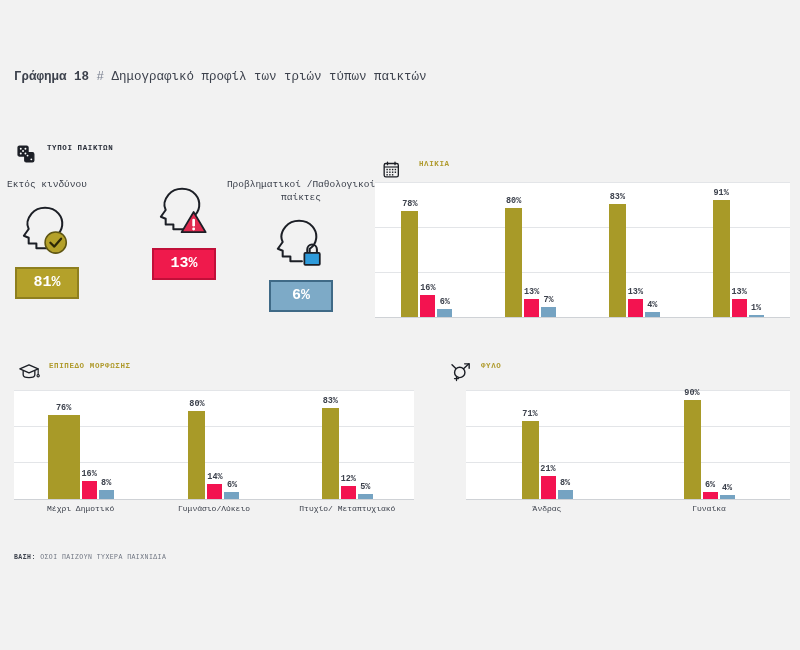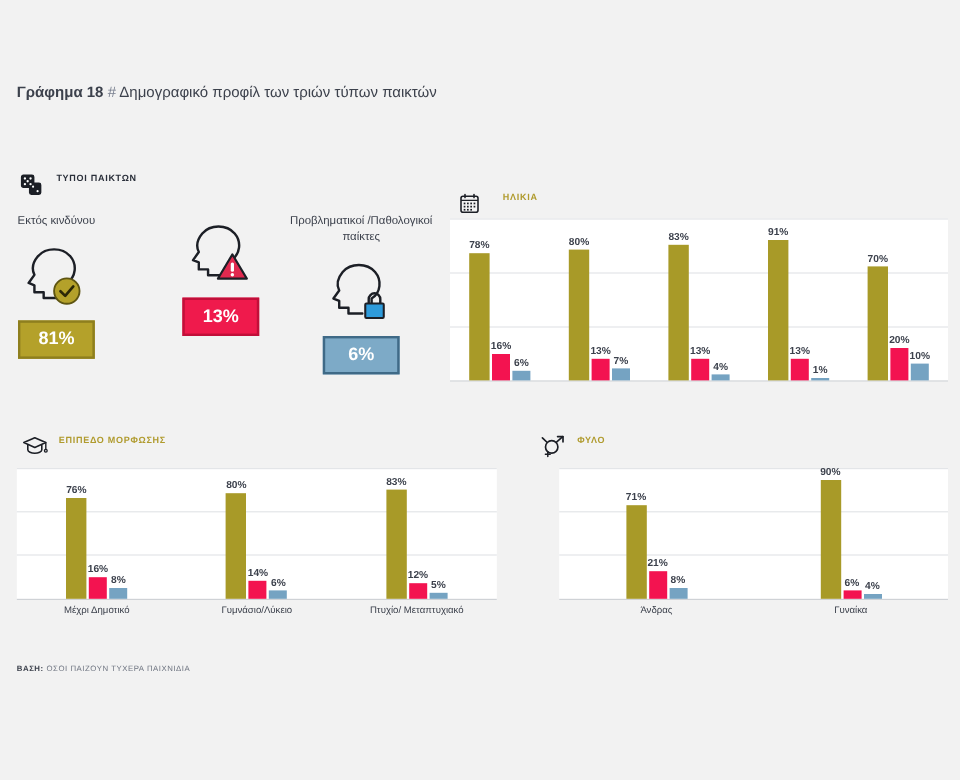--- a/index.html
+++ b/index.html
@@ -3,21 +3,21 @@
 <meta charset="utf-8">
 <style>
   * { box-sizing: border-box; margin: 0; padding: 0; }
   html, body {
     width: 800px; height: 650px;
     background: #f2f2f2;
     font-family: "Liberation Sans", sans-serif;
     color: #3c414c;
     overflow: hidden;
   }
-  .page { position: relative; width: 800px; height: 650px; }
+  .page { position: relative; width: 800px; height: 650px; font-family: Liberation Mono, monospace; }
 
   
   .title {
     position: absolute; left: 14px; top: 70px;
     font-size: 12.5px; color: #3c414c; white-space: nowrap;
   }
   .title .strong { font-weight: bold; }
   .title .hash { color: #7a8090; font-weight: normal; }
 
   
@@ -212,31 +212,20 @@
             <div class="bar b-gold" style="width: 17px; height: 116.96px;">
               <span class="val">91%</span>
             </div>
             <div class="bar b-pink" style="width: 15px; height: 17.68px;">
               <span class="val">13%</span>
             </div>
             <div class="bar b-blue" style="width: 15px; height: 2px;">
               <span class="val">1%</span>
             </div>
           </div>
-          <div class="group">
-            <div class="bar b-gold" style="width: 17px; height: 95.2px;">
-              <span class="val">70%</span>
-            </div>
-            <div class="bar b-pink" style="width: 15px; height: 27.2px;">
-              <span class="val">20%</span>
-            </div>
-            <div class="bar b-blue" style="width: 15px; height: 13.6px;">
-              <span class="val">10%</span>
-            </div>
-          </div>
         </div>
     </div>
   </div>
 
   <div class="sec-head" style="left:18px; top:362px;">
     <span class="sec-icon">
       <svg viewBox="0 0 26 24" width="22" height="20">
         <path d="M13 3.4 L24 8.2 L13 13 L2 8.2 Z" fill="none" stroke="#1c1f26" stroke-width="1.6" stroke-linejoin="round"></path>
         <path d="M6 10.3 V15.4 C6 17.4 9.4 18.8 13 18.8 C16.6 18.8 20 17.4 20 15.4 V10.3" fill="none" stroke="#1c1f26" stroke-width="1.6" stroke-linejoin="round"></path>
         <path d="M24 8.4 V15.2" stroke="#1c1f26" stroke-width="1.4" stroke-linecap="round"></path>
@@ -246,21 +235,21 @@
     <span class="sec-label gold">ΕΠΙΠΕΔΟ ΜΟΡΦΩΣΗΣ</span>
   </div>
 
   <div class="chart" style="left:14px; top:390px; width:400px;">
     <div class="plot" style="height:110px;">
       <div class="grid-line" style="top:0;"></div>
       <div class="grid-line" style="top:36px;"></div>
       <div class="grid-line" style="top:72px;"></div>
       <div class="bars">
           <div class="group">
-            <div class="bar b-gold" style="width: 17px; height: 83.6px; padding-left: 17px;">
+            <div class="bar b-gold" style="width: 32px; height: 83.6px; padding-left: 17px;">
               <span class="val">76%</span>
             </div>
             <div class="bar b-pink" style="width: 15px; height: 17.6px;">
               <span class="val">16%</span>
             </div>
             <div class="bar b-blue" style="width: 15px; height: 8.8px;">
               <span class="val">8%</span>
             </div>
           </div>
           <div class="group">

